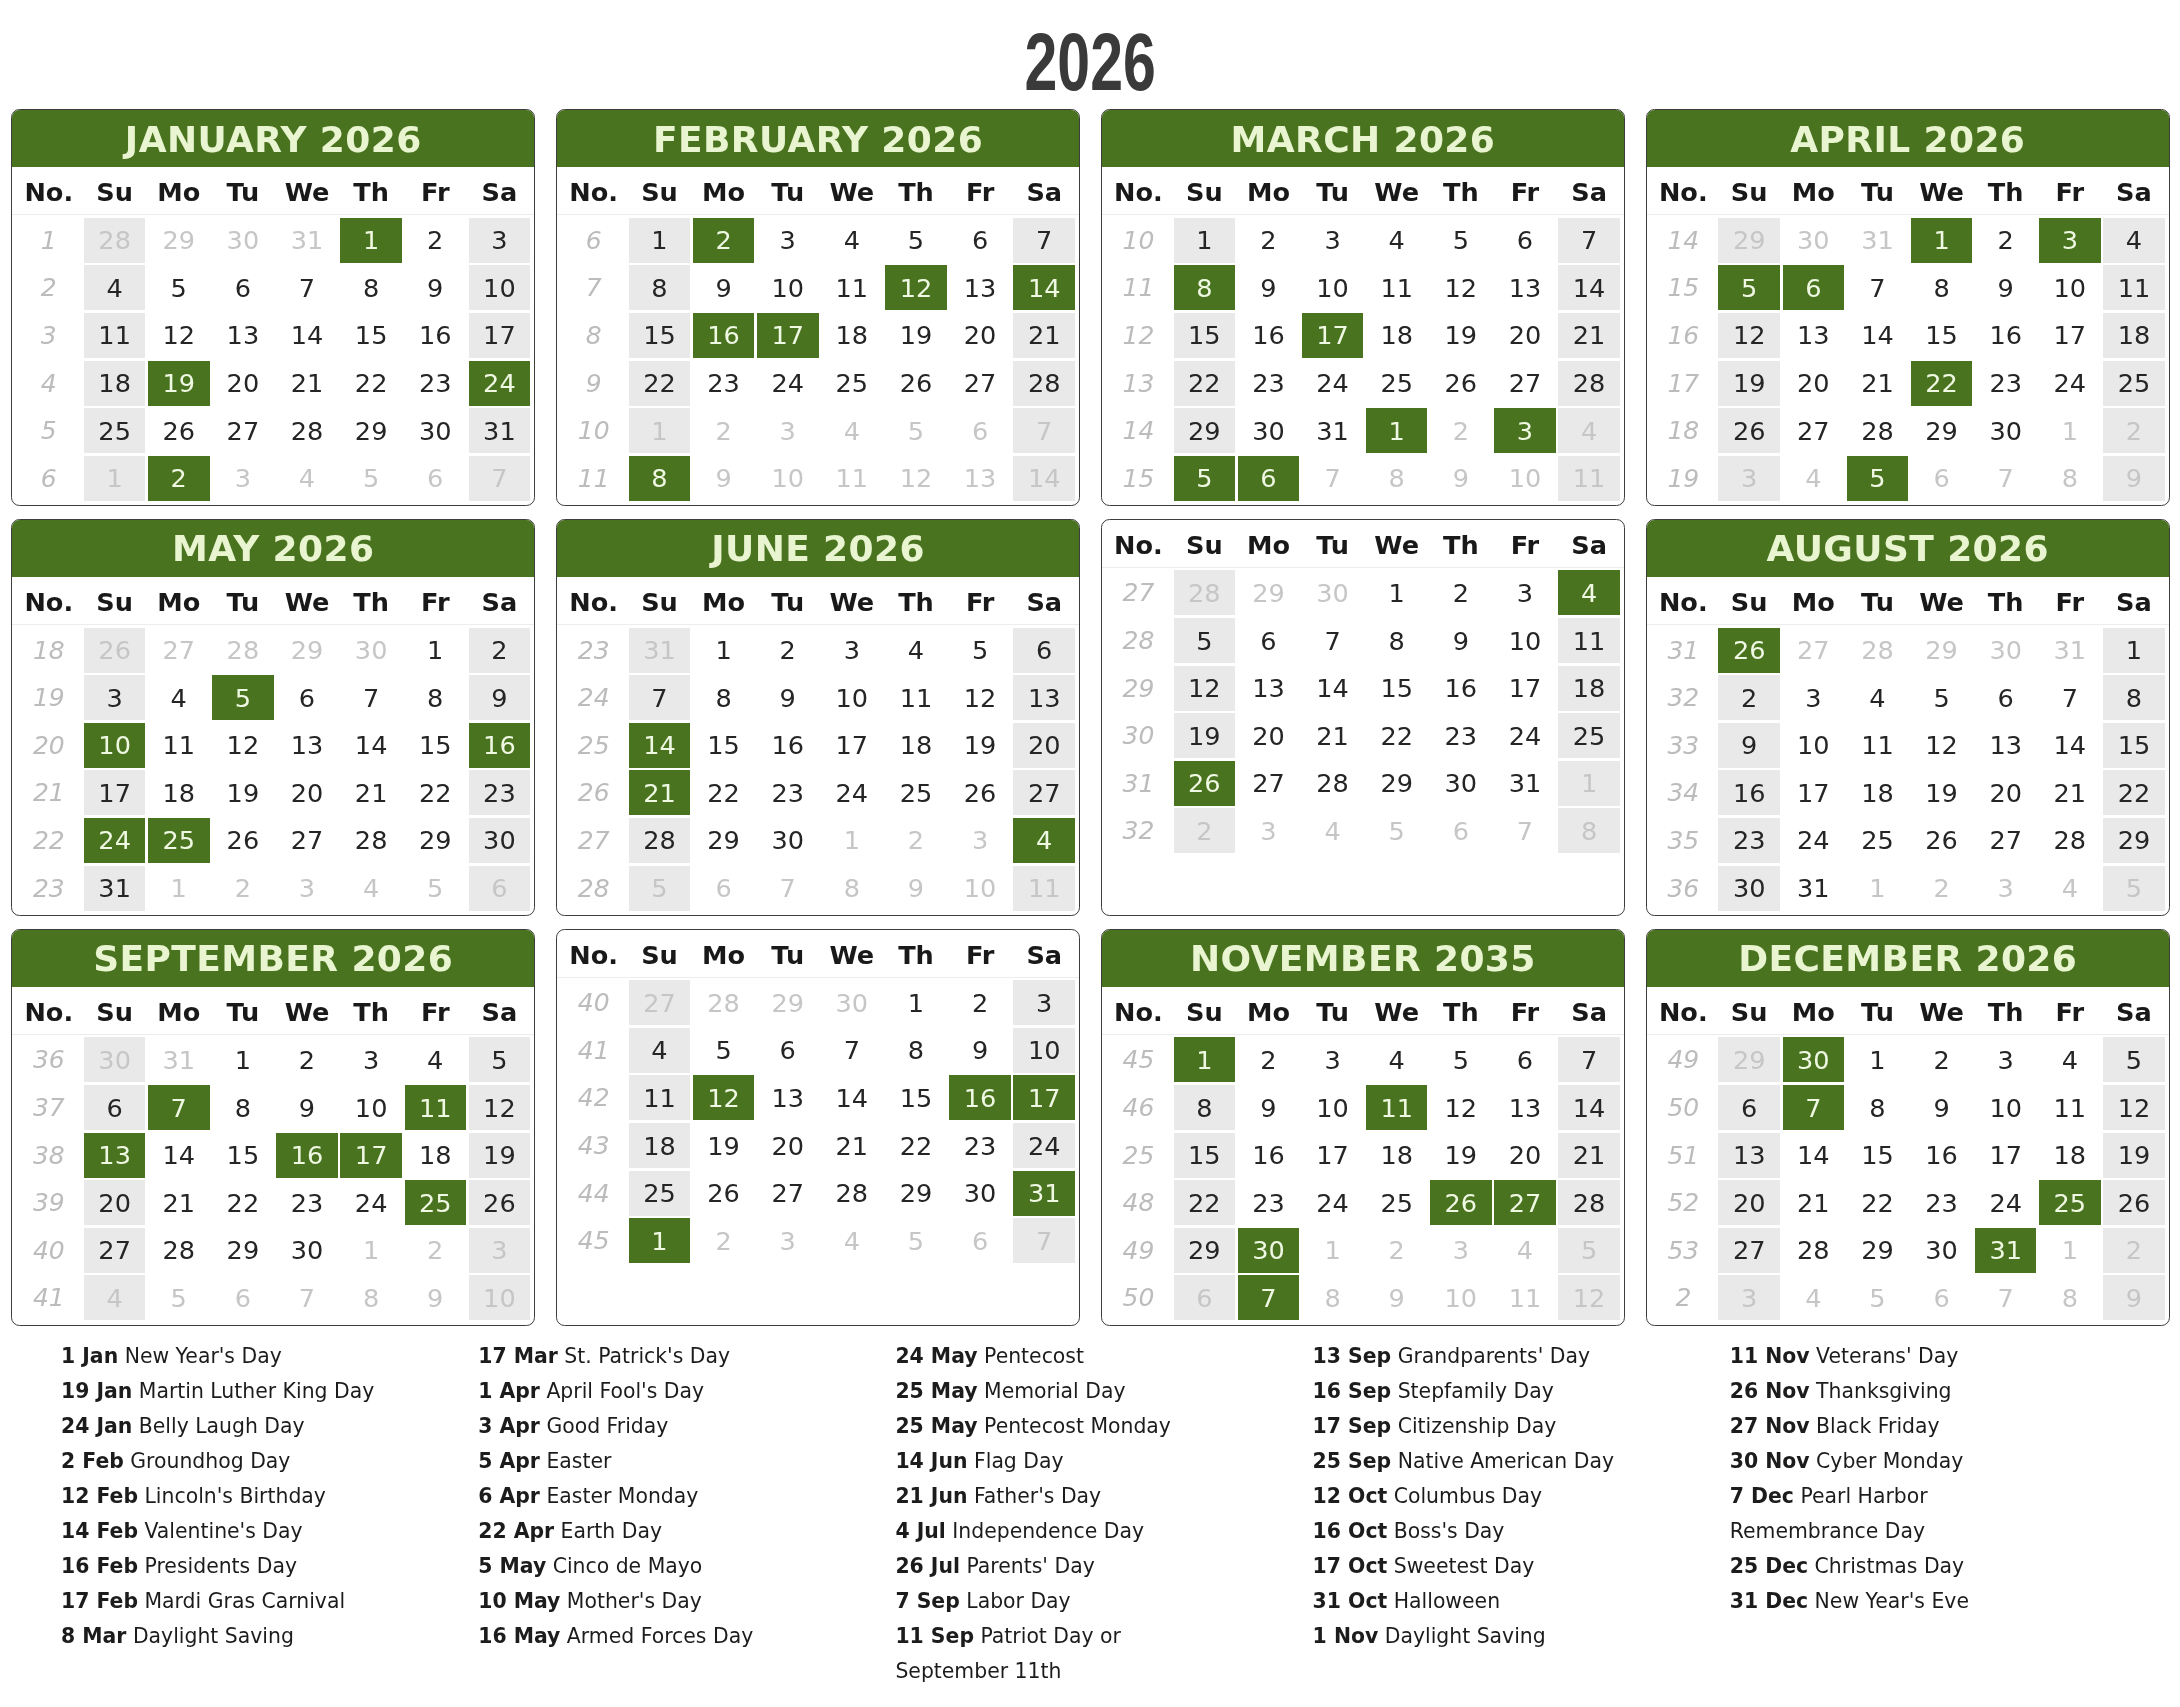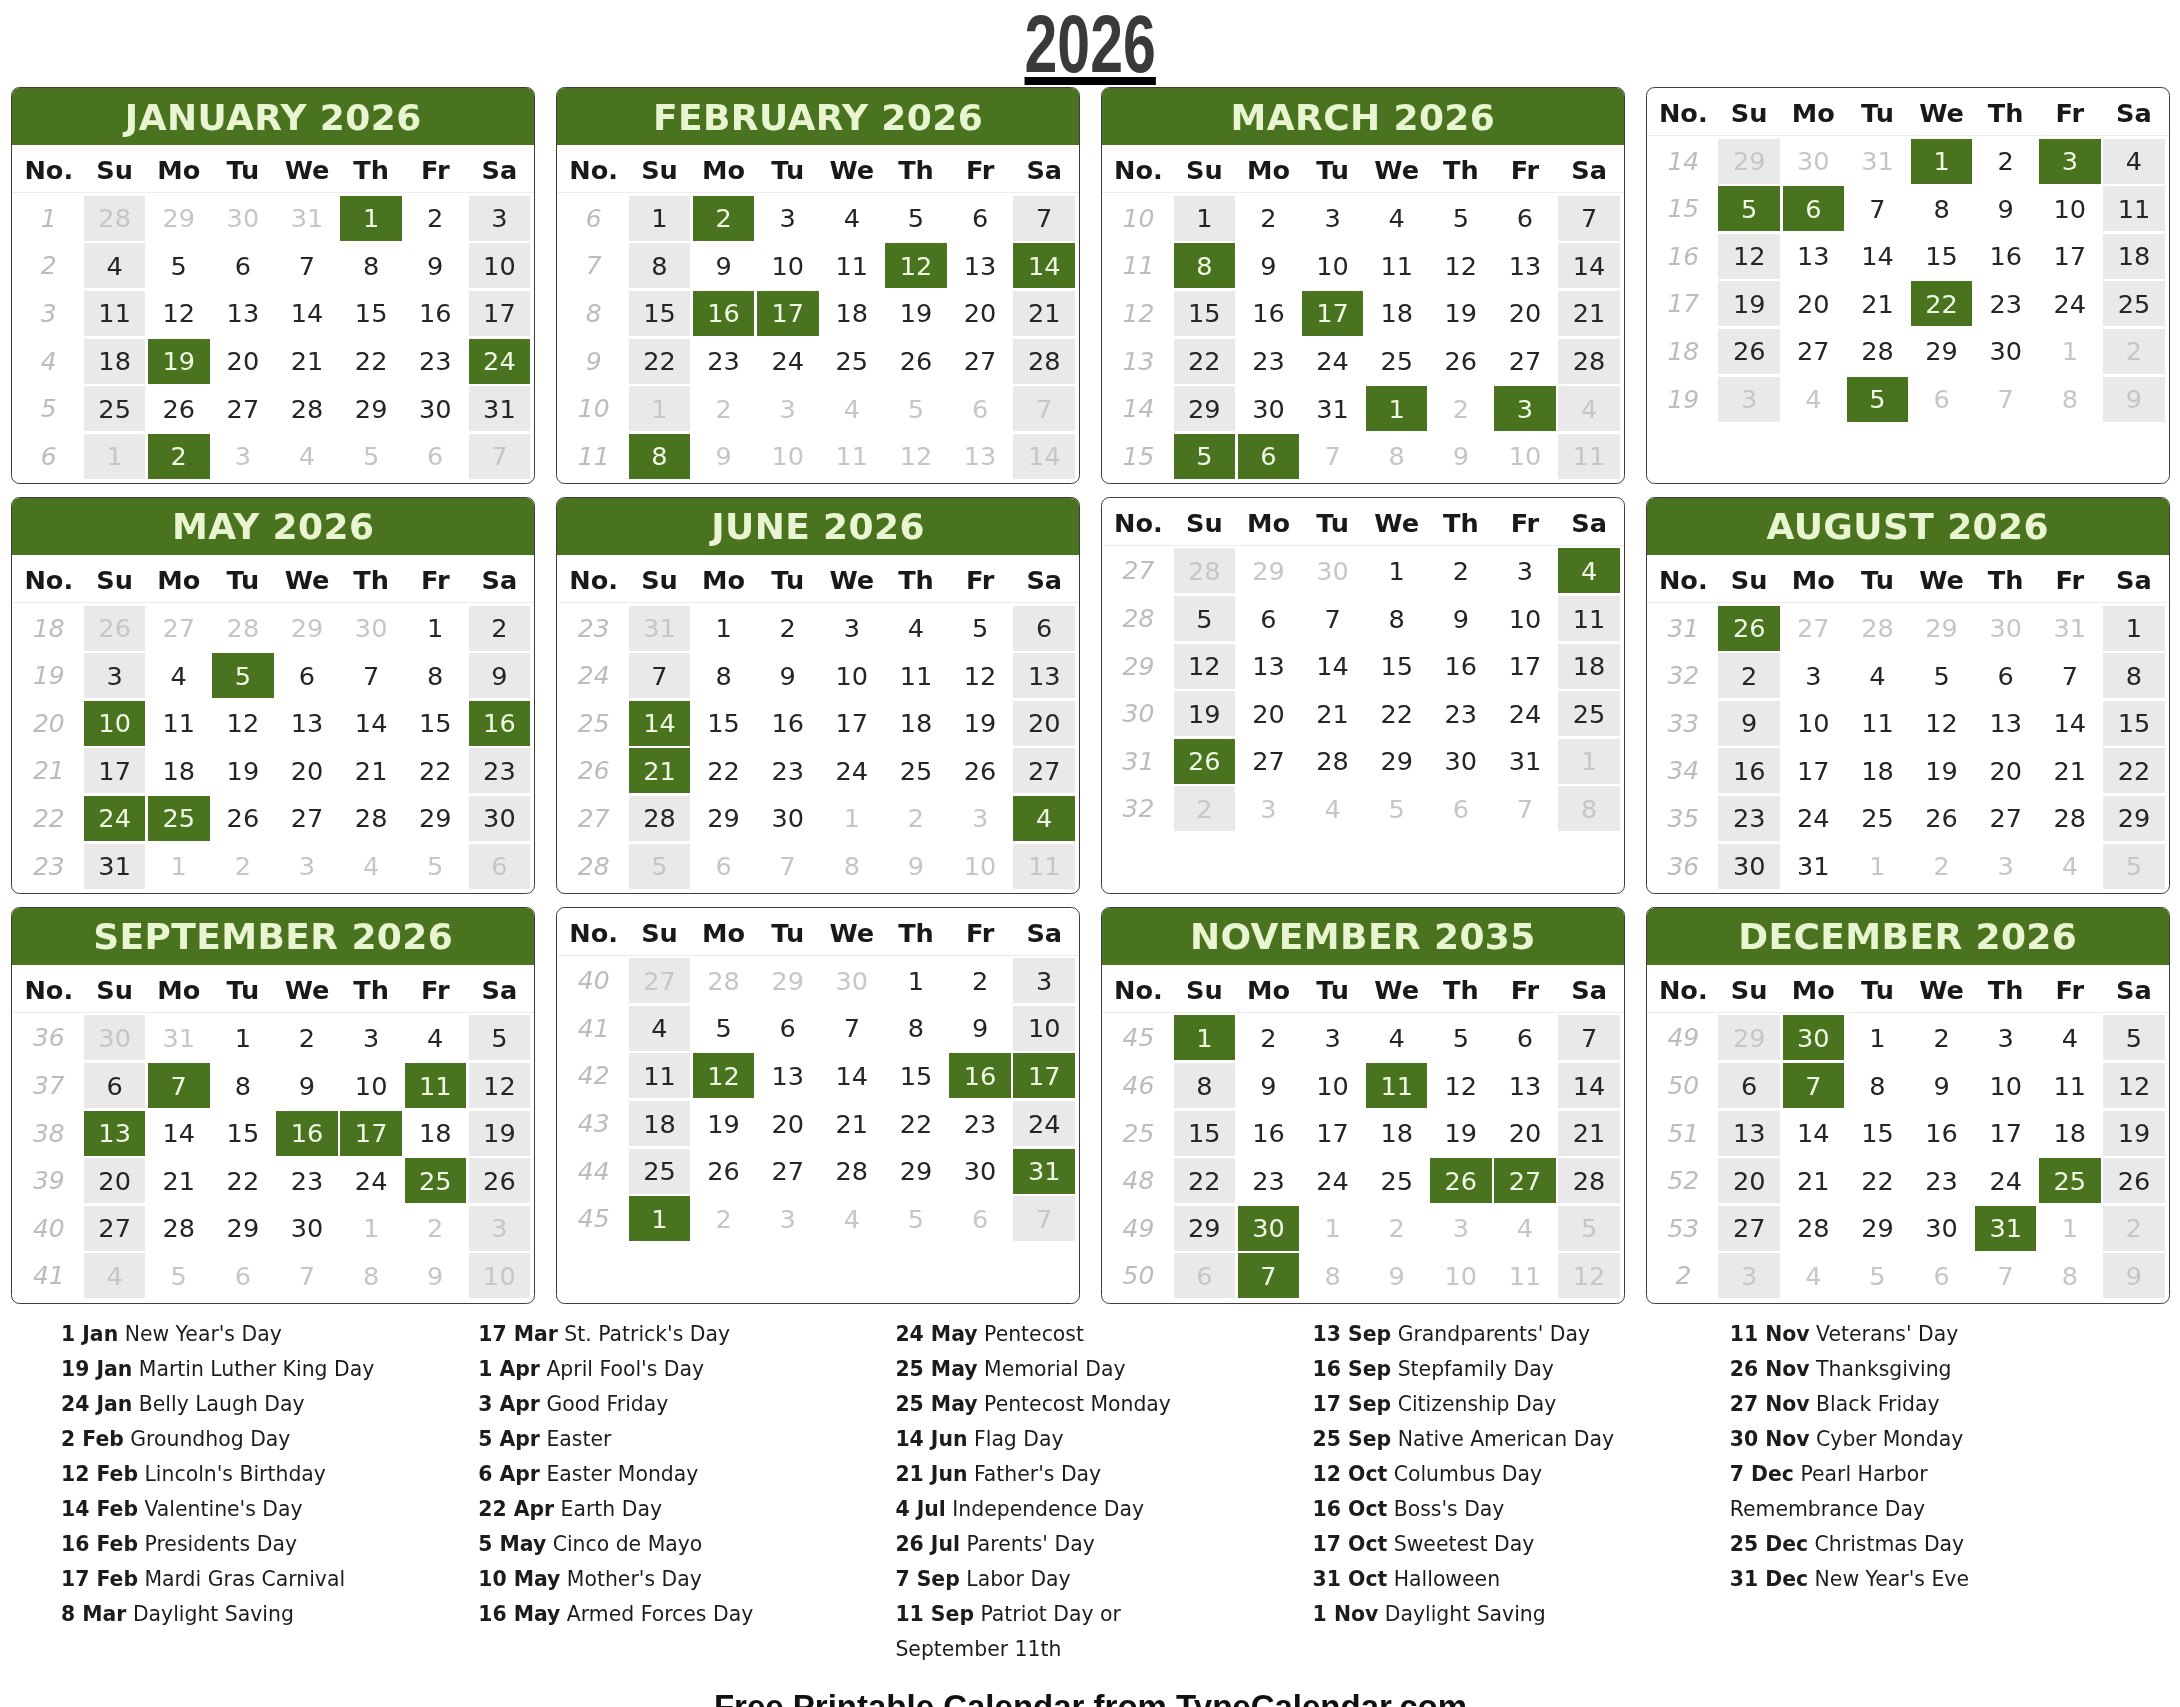--- a/index.html
+++ b/index.html
@@ -2,21 +2,21 @@
 <html style="--green: #4a7320; --weekend: #e9e9ea;font-size:13.6px"><head>
 <meta charset="utf-8">
 <style>
   html,body { margin:0; padding:0; }
   body {
     width:2181px; height:1707px; overflow:hidden;
     background:#ffffff;
     font-family:"DejaVu Sans", sans-serif;
   }
   .page-title {
-    height:87px; display:flex; align-items:center; justify-content:center;text-decoration:underline;
+    height:109px; display:flex; align-items:flex-end; justify-content:center;
   }
   .page-title span {
     font-family:"Liberation Sans", sans-serif;
     font-weight:700; font-size:82px; color:#3a3a3a;
     transform:scaleX(0.72);
   }
   .months {
     display:grid; grid-template-columns:repeat(4,1fr);
     column-gap:20.4px; row-gap:12.8px; padding:0 11px;
   }
@@ -248,20 +248,21 @@
         <div class="cell day we oth hl">5</div>
         <div class="cell day oth hl">6</div>
         <div class="cell day oth">7</div>
         <div class="cell day oth">8</div>
         <div class="cell day oth">9</div>
         <div class="cell day oth">10</div>
         <div class="cell day we oth">11</div>
       </div>
     </div>
     <div class="month-card">
+      <div class="month-header">APRIL 2026</div>
       <div class="cal-head">
         <div class="dh">No.</div>
         <div class="dh">Su</div>
         <div class="dh">Mo</div>
         <div class="dh">Tu</div>
         <div class="dh">We</div>
         <div class="dh">Th</div>
         <div class="dh">Fr</div>
         <div class="dh">Sa</div>
       </div>

